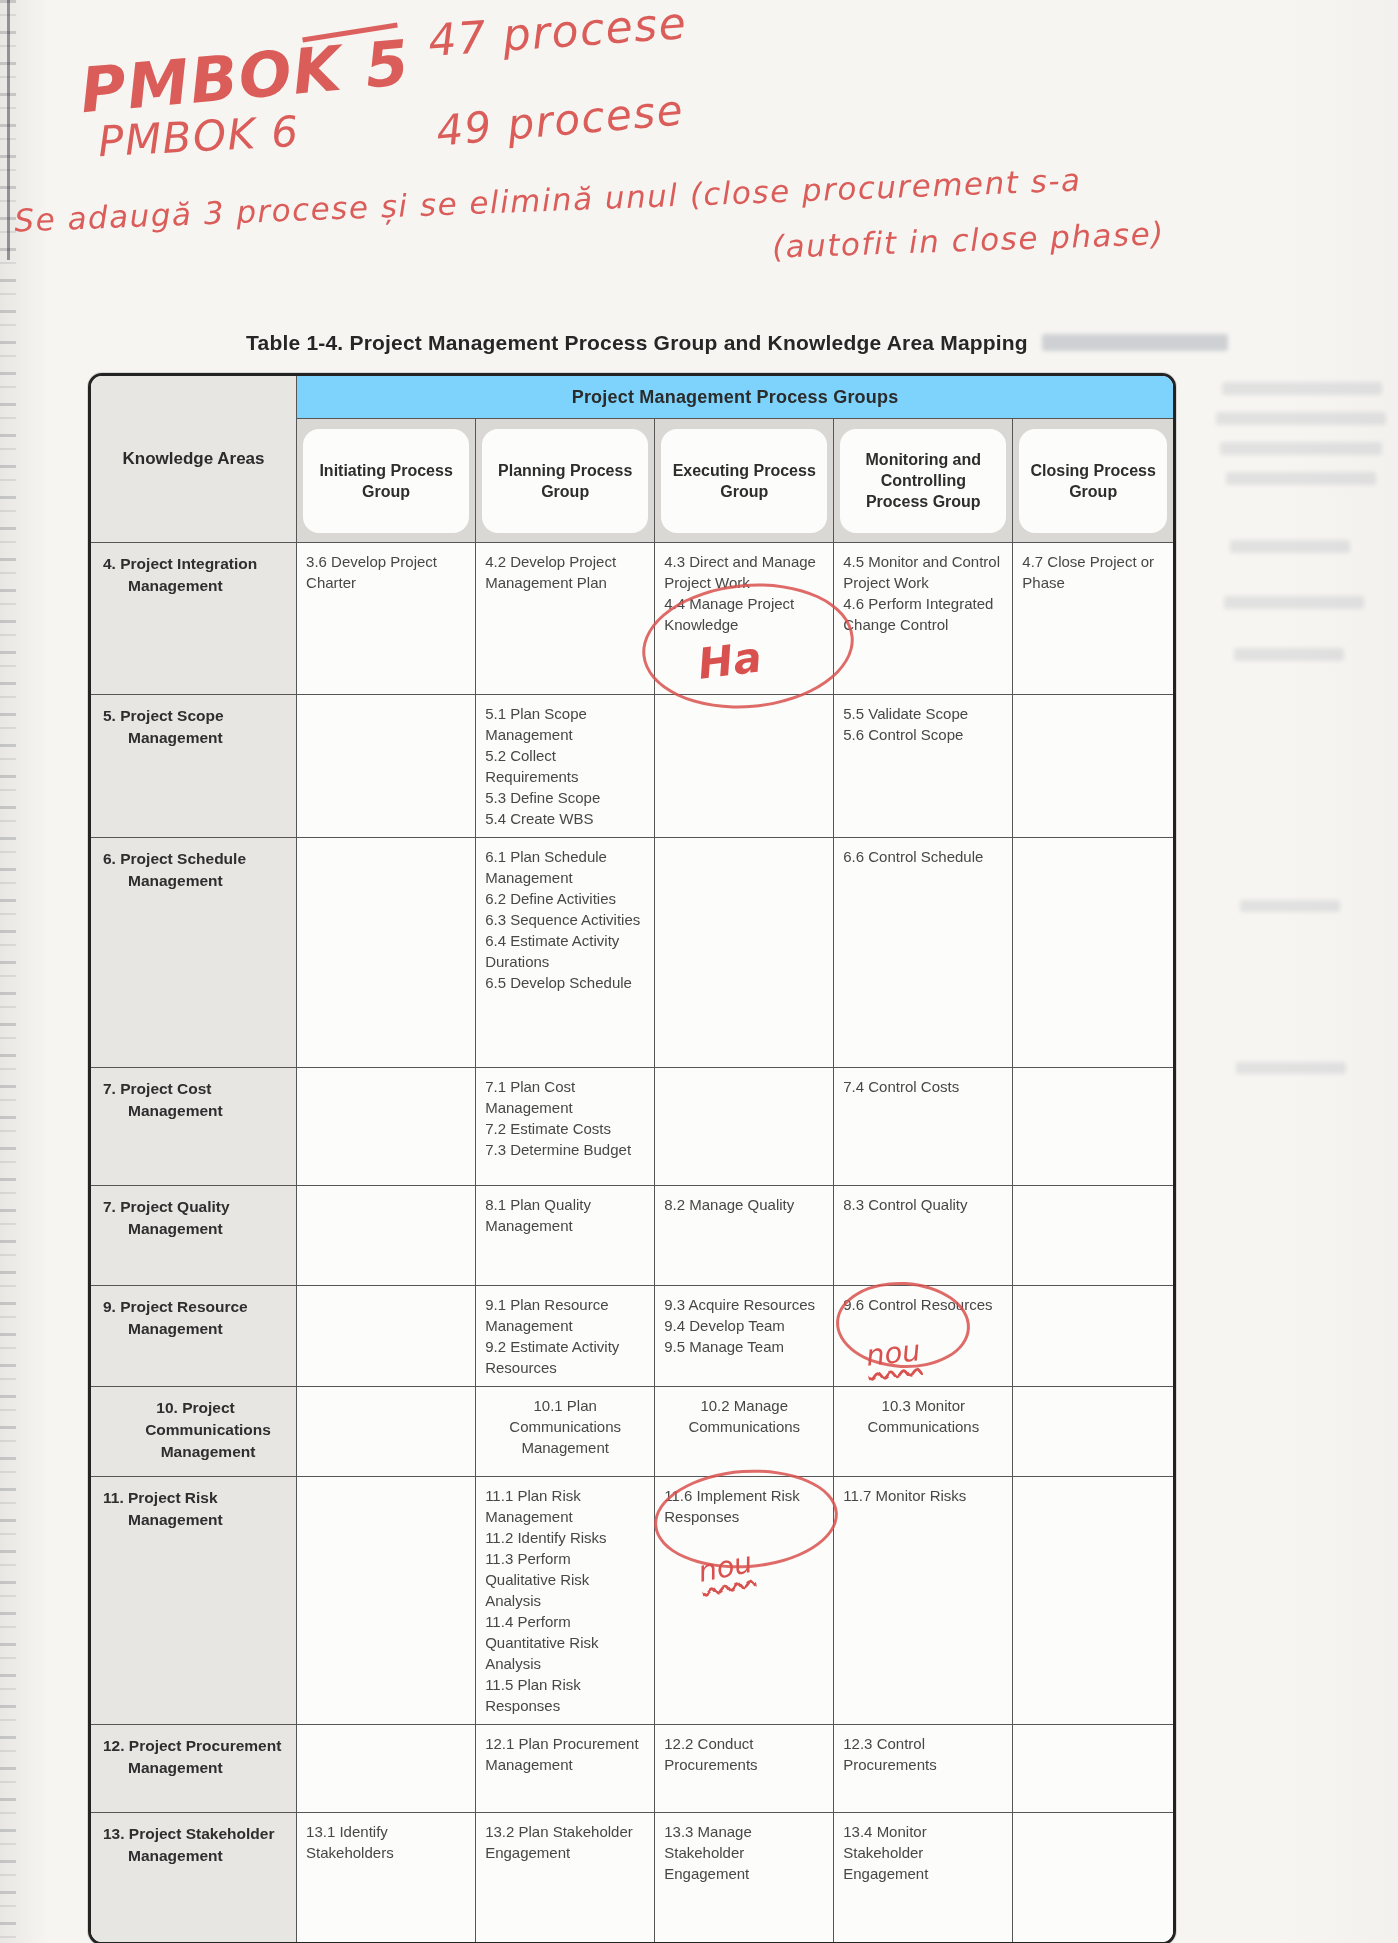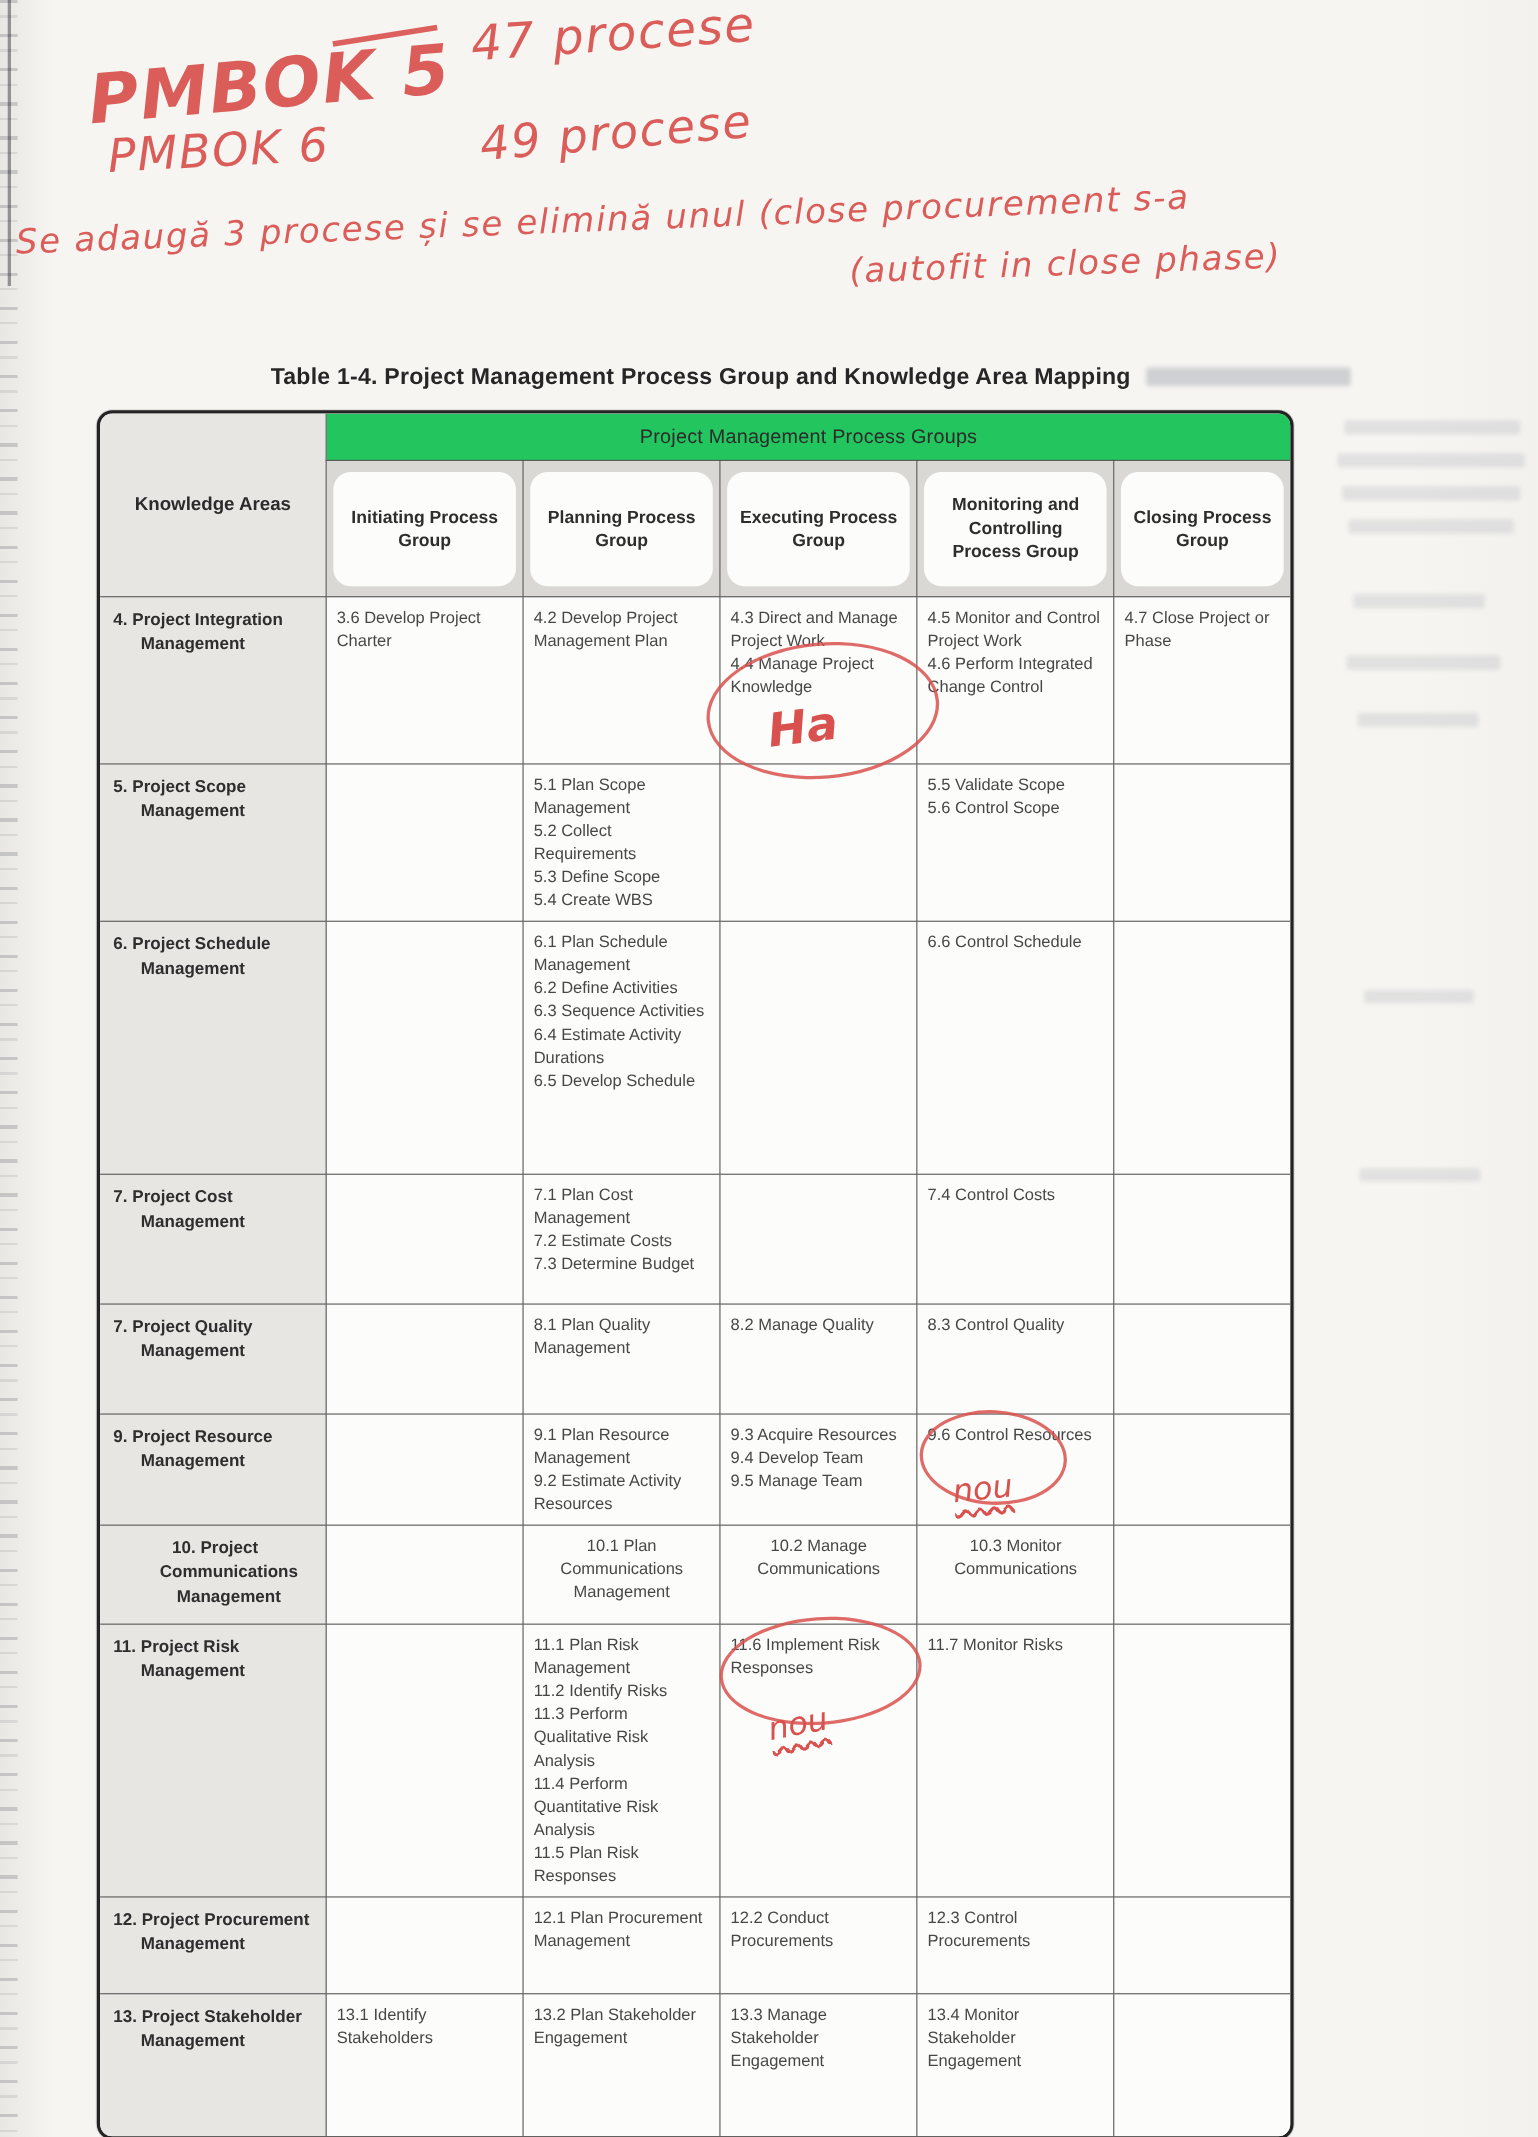--- a/index.html
+++ b/index.html
@@ -29,21 +29,21 @@
 
   
   .table-wrap{
     position:absolute;left:88px;top:373px;width:1082px;
     border:3px solid #232323;border-radius:14px;overflow:hidden;
     background:#fcfcfa;box-shadow:0 0 0 1px rgba(0,0,0,.12);
   }
   table.map{width:100%;border-collapse:collapse;border:hidden;table-layout:fixed;}
   table.map th, table.map td{border:1px solid #565656;}
   th.groups{
-    background:#22c55e;height:40px;font-size:18px;font-weight:normal;color:#2b2b2b;
+    background:#7dd3fc;height:40px;font-size:18px;font-weight:bold;color:#2b2b2b;
     text-align:center;vertical-align:middle;letter-spacing:.2px;
   }
   th.corner{
     background:#e7e6e3;font-size:17px;font-weight:bold;color:#2b2b2b;
     text-align:center;vertical-align:middle;padding:0 28px;line-height:24px;margin-top:24px;
   }
   tr.colrow{height:124px;}
   th.colhead{background:#d9d8d5;vertical-align:middle;padding:6px;}
   .headbox{
     background:#fcfcfb;border-radius:16px;height:104px;

